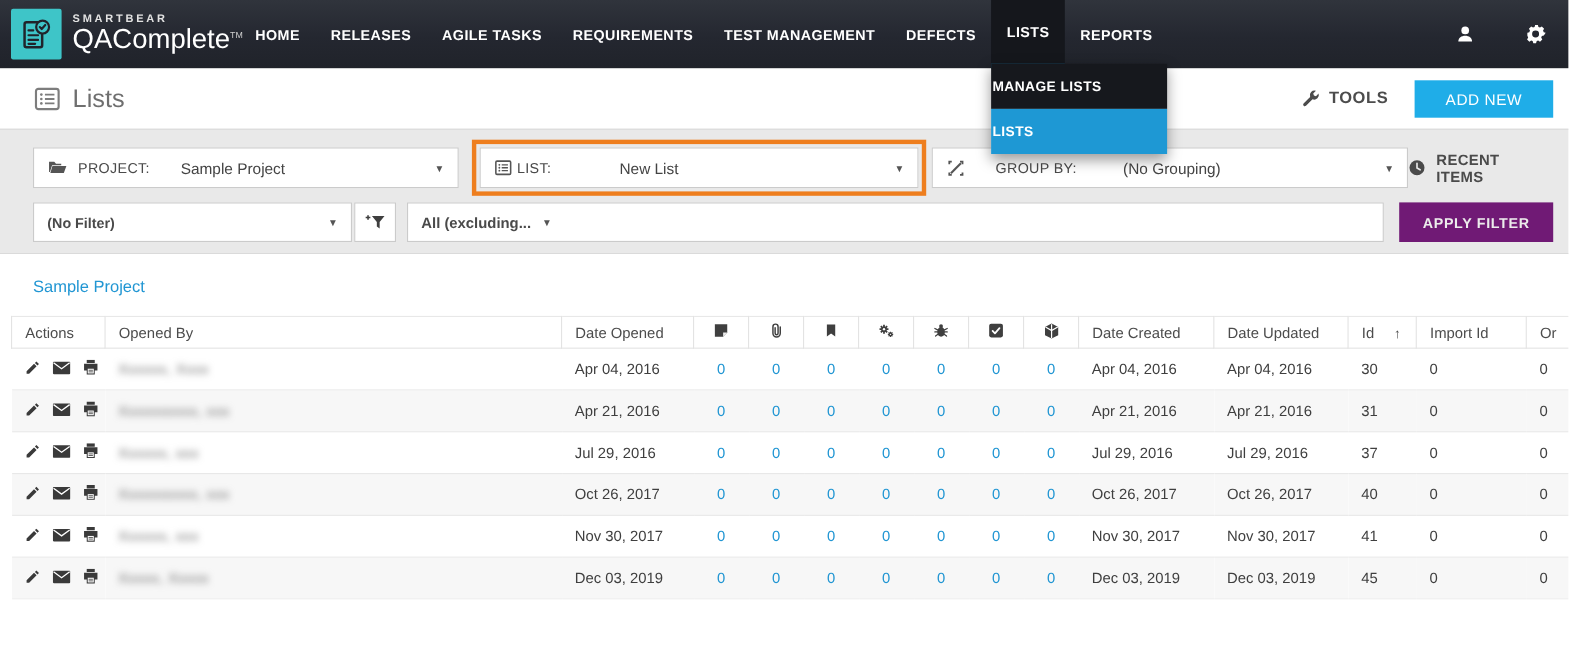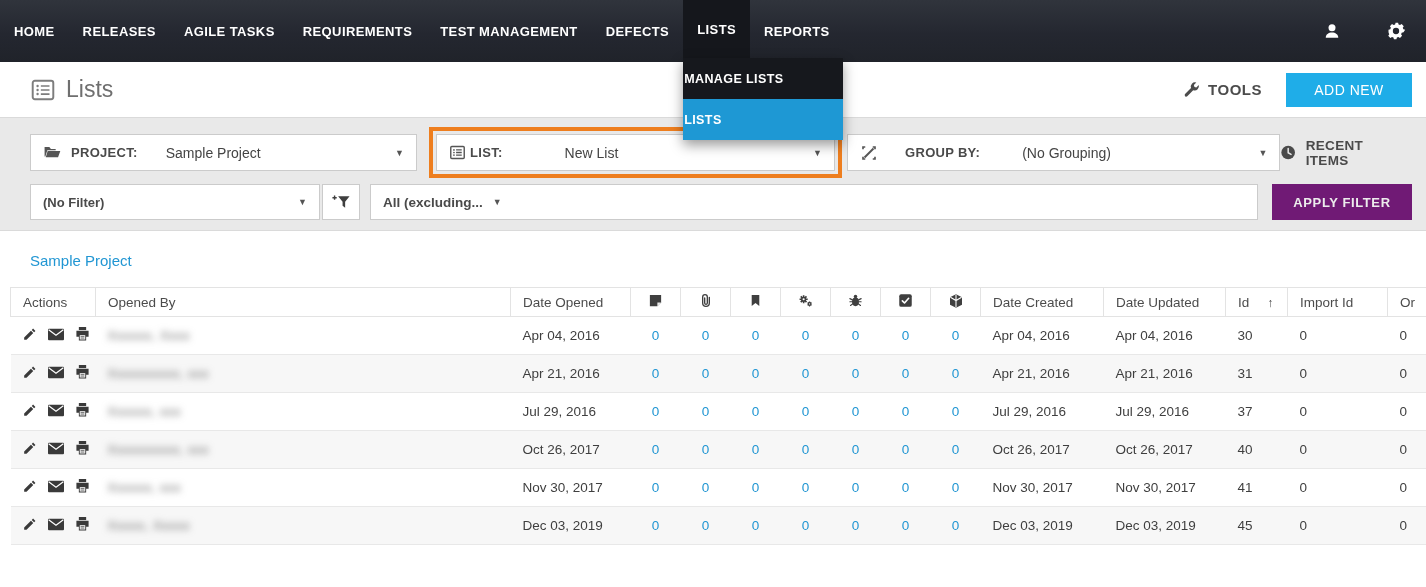--- a/index.html
+++ b/index.html
@@ -46,21 +46,21 @@
     font-size:14px; font-weight:400; letter-spacing:.5px; cursor:pointer;
     font-family:inherit; }
 
   
   .toolbar { background:#e9e9e9; border-top:1px solid #dadada; border-bottom:1px solid #dadada;
     padding:16px 14px 10px 30px; }
   .tb-row { display:flex; align-items:center; height:37px; margin-bottom:13px; }
   .tb-row.second { height:36px; margin-bottom:0; }
   .ctl { background:#fff; border:1px solid #cbcbcb; height:37px; display:flex;
     align-items:center; padding:0 12px; color:#444; cursor:pointer; }
-  .ctl .lbl { font-size:13px; font-weight:700; color:#4a4a4a; margin-left:9px; letter-spacing:.3px; }
+  .ctl .lbl { font-size:13px; font-weight:400; color:#4a4a4a; margin-left:9px; letter-spacing:.3px; }
   .ctl .val { font-size:14px; color:#444; }
   .ctl .caret { margin-left:auto; font-size:9px; color:#555; }
   .ctl svg { color:#555; flex:none; }
   .project-select { width:400px; margin-right:12px; }
   .project-select .val { margin-left:28px; }
   .list-outline { border:4px solid #ee7e1e; padding:3px; margin:-7px 0; margin-right:5px; flex:none; }
   .list-select { width:399px; }
   .list-select .lbl { margin-left:4px; }
   .list-select .val { margin-left:62px; }
   .group-select { width:448px;gap:18px; }
@@ -104,20 +104,34 @@
   .grid td.num-link { text-align:center; padding:0; }
   .grid td.num-link span { color:#2196d3; cursor:pointer; }
   .row-actions { display:flex; align-items:center; gap:11px; color:#3a3a3a; }
   .row-actions svg { cursor:pointer; }
   .redacted { filter:blur(3.5px); color:#6f6f6f; font-size:13px; letter-spacing:.5px; }
 </style>
 </head>
 <body>
 
 <div class="topnav">
+  <div class="brand">
+    <div class="brand-logo">
+      <svg width="32" height="32" viewBox="0 0 24 24" fill="none">
+        <rect x="4" y="4" width="12" height="17" rx="1.4" stroke="#20242b" stroke-width="1.7"></rect>
+        <path d="M6.7 9.5h3.2M6.7 12.8h6.5M6.7 16h6.5M6.7 18.6h4.5" stroke="#20242b" stroke-width="1.5" stroke-linecap="round"></path>
+        <circle cx="16.3" cy="7.2" r="4.4" fill="#3ec5c8" stroke="#20242b" stroke-width="1.5"></circle>
+        <path d="M14.4 7.2l1.3 1.3 2.4-2.7" stroke="#20242b" stroke-width="1.5" fill="none" stroke-linecap="round" stroke-linejoin="round"></path>
+      </svg>
+    </div>
+    <div class="brand-text">
+      <div class="brand-small">SMARTBEAR</div>
+      <div class="brand-name"><span>QAComplete</span><span class="brand-tm">TM</span></div>
+    </div>
+  </div>
   <div class="nav-items">
       <div class="nav-item">HOME</div>
       <div class="nav-item">RELEASES</div>
       <div class="nav-item">AGILE TASKS</div>
       <div class="nav-item">REQUIREMENTS</div>
       <div class="nav-item">TEST MANAGEMENT</div>
       <div class="nav-item">DEFECTS</div>
       <div class="nav-item active">LISTS<div class="nav-menu">
           <div class="nav-menu-item">MANAGE LISTS</div>
           <div class="nav-menu-item selected">LISTS</div>

